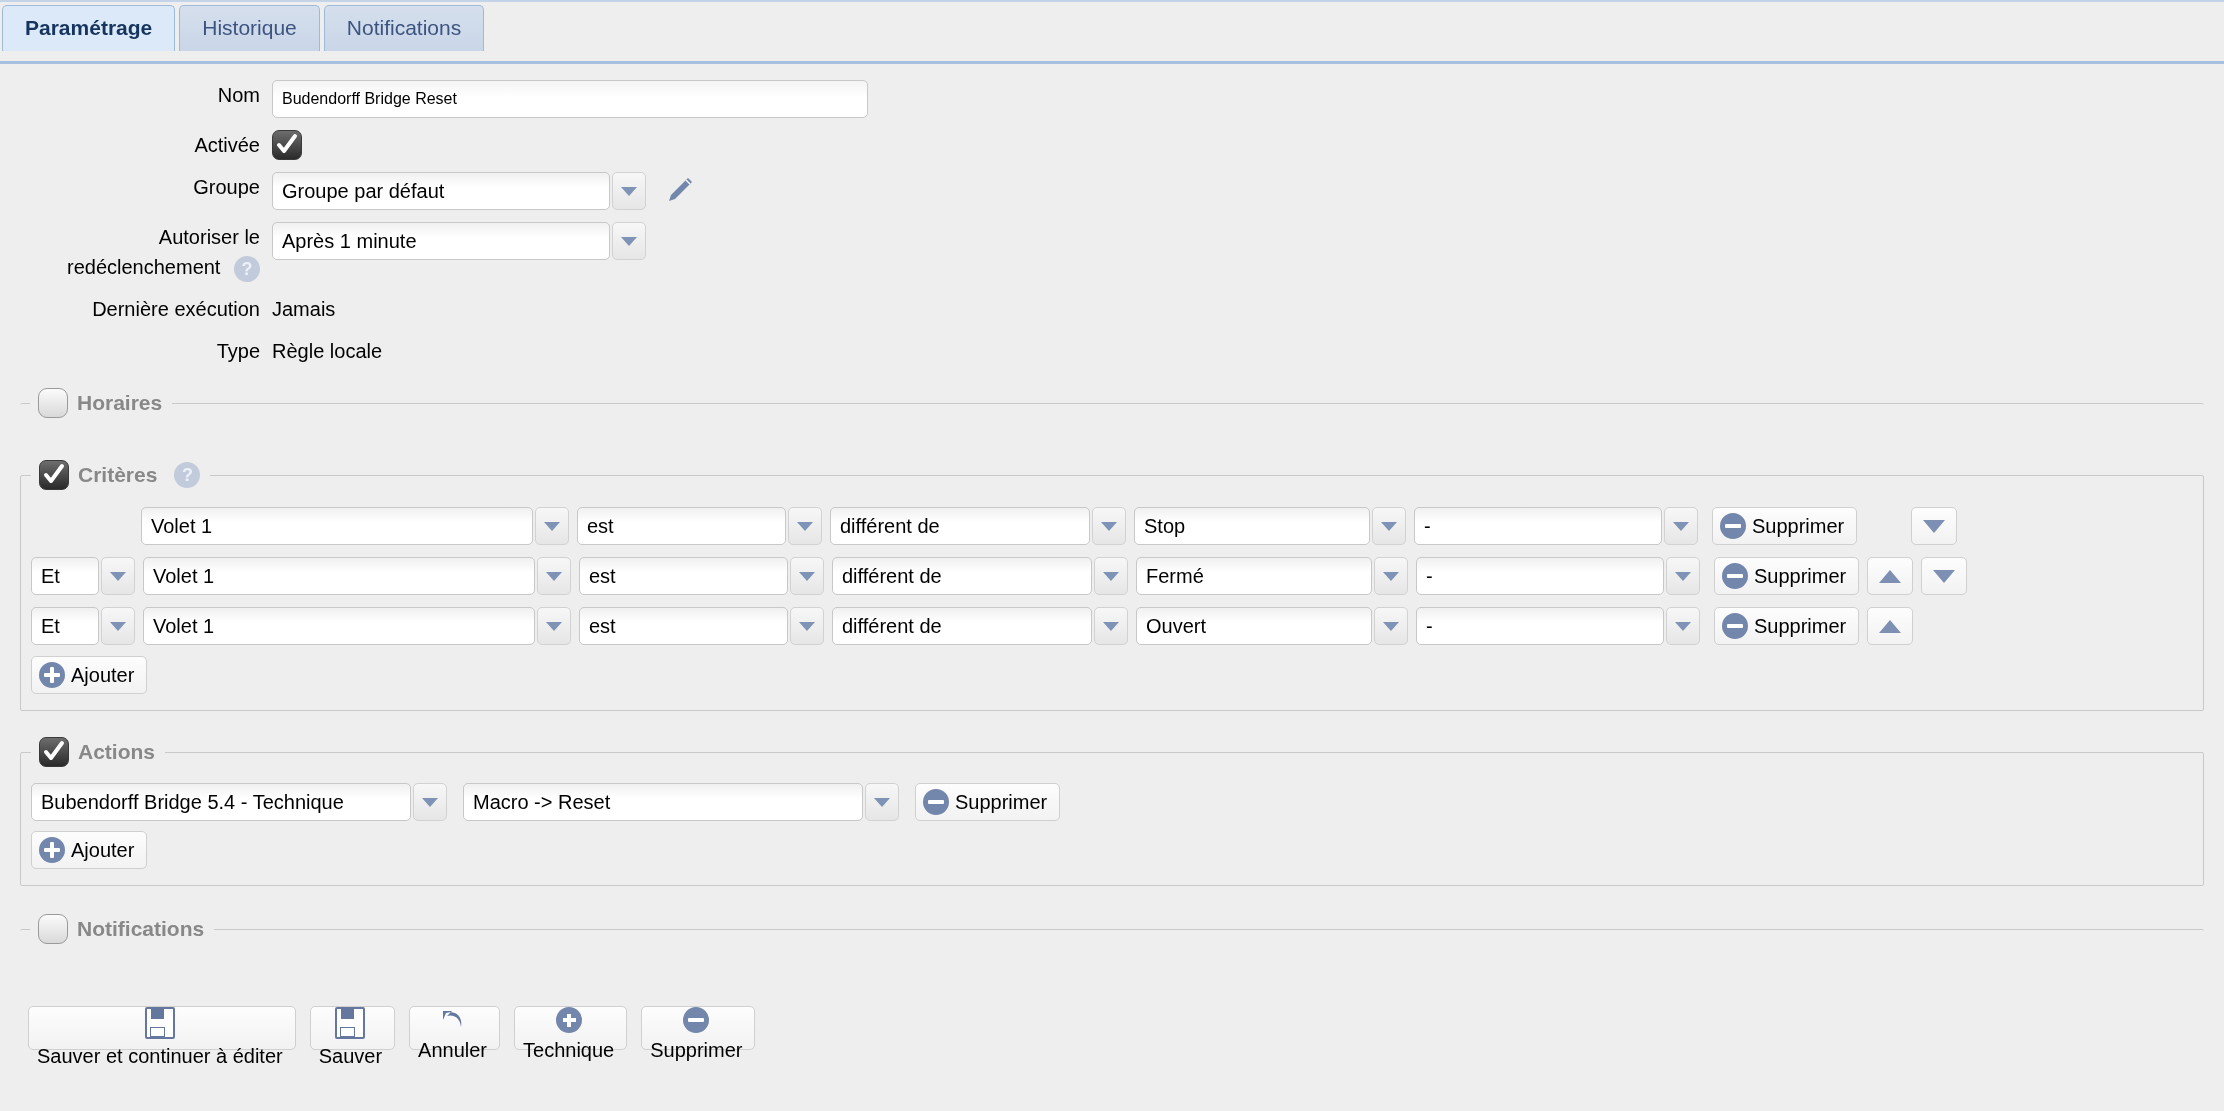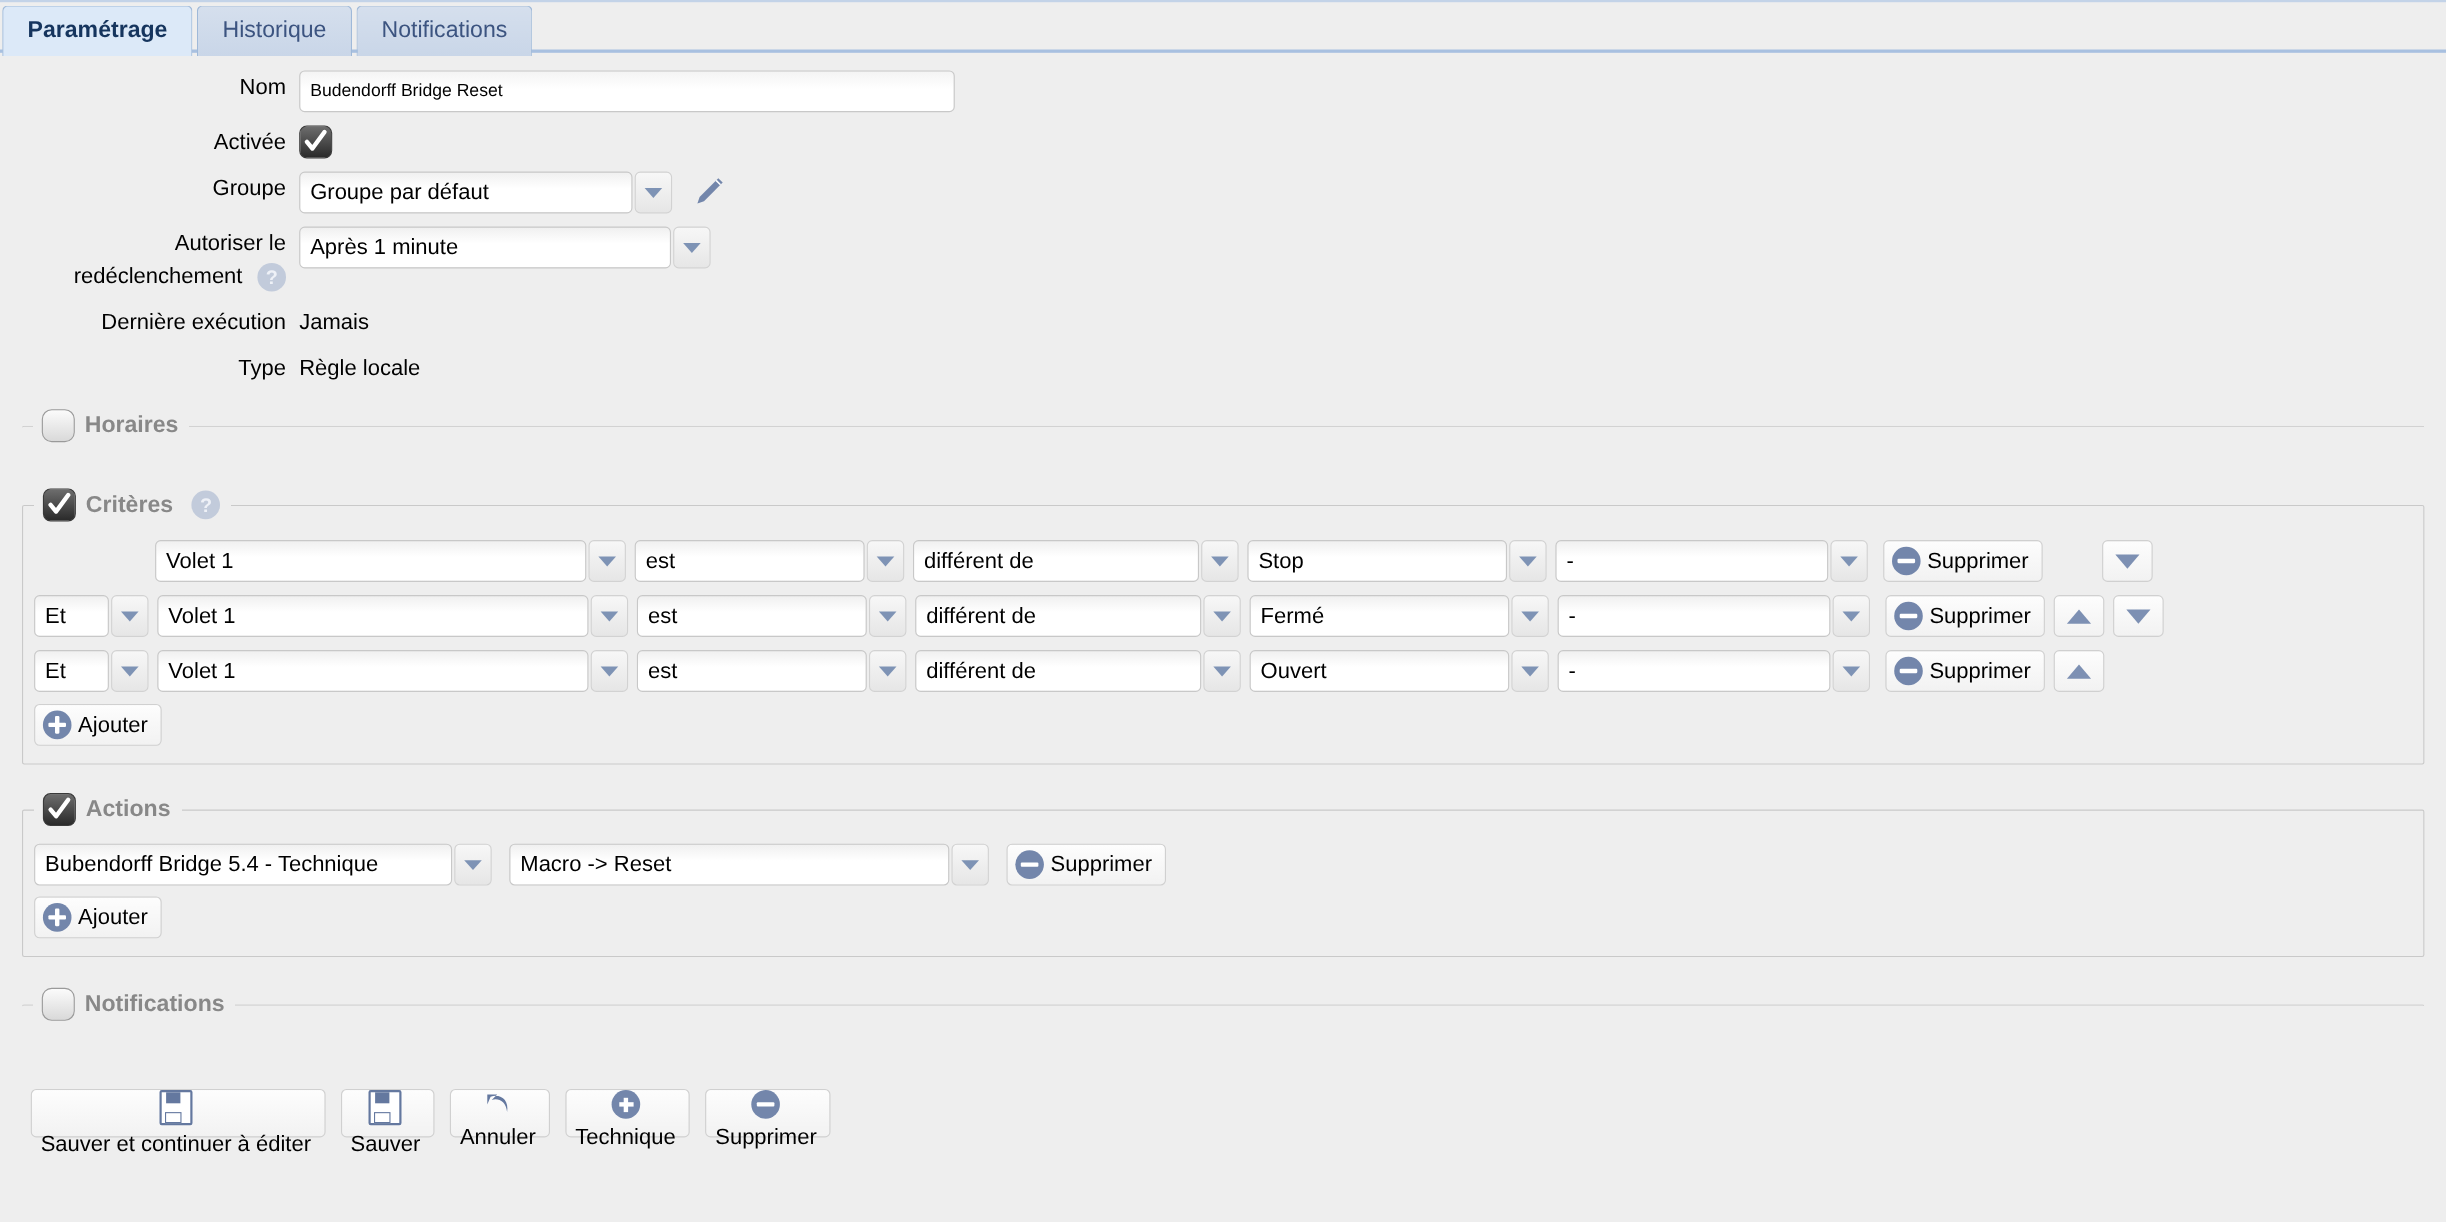--- a/index.html
+++ b/index.html
@@ -12,21 +12,21 @@
     background: #eeeeee;
     font-family: "Liberation Sans", sans-serif;
     font-size: 20px;
     color: #000;
     overflow: hidden;
   }
 
   
   .tabbar {
     position: relative;
-    height: 48px;
+    height: 64px;
     background: #eeeeee;
     border-bottom: 3px solid #a8c0e0;
     box-sizing: border-box;
     padding-left: 2px;
   }
   .tabbar::before {
     content: "";
     position: absolute;
     left: 0; right: 0; top: 0;
     height: 2px;
@@ -351,21 +351,21 @@
             <path d="M4 12 L9 18 L20 3" stroke="#ffffff" stroke-width="4" fill="none" stroke-linecap="round" stroke-linejoin="round"></path>
           </svg>
       </span>
     </div>
   </div>
 
   <div class="frow">
     <div class="flabel">Groupe</div>
     <div class="fctl">
       <span class="combo">
-        <span class="val" style="width:303px">Groupe par défaut</span>
+        <span class="val" style="width:338px">Groupe par défaut</span>
         <span class="arw">
             <span class="chev"></span>
           </span>
       </span>
       <span class="pencil">
         <svg width="34" height="34" viewBox="0 0 34 34">
           <path d="M26 4 L30 8 L13 25 L7 27 L9 21 Z" fill="#7386ab"></path>
           <path d="M24 6 L28 10" stroke="#ffffff" stroke-width="1.4"></path>
         </svg>
       </span>

